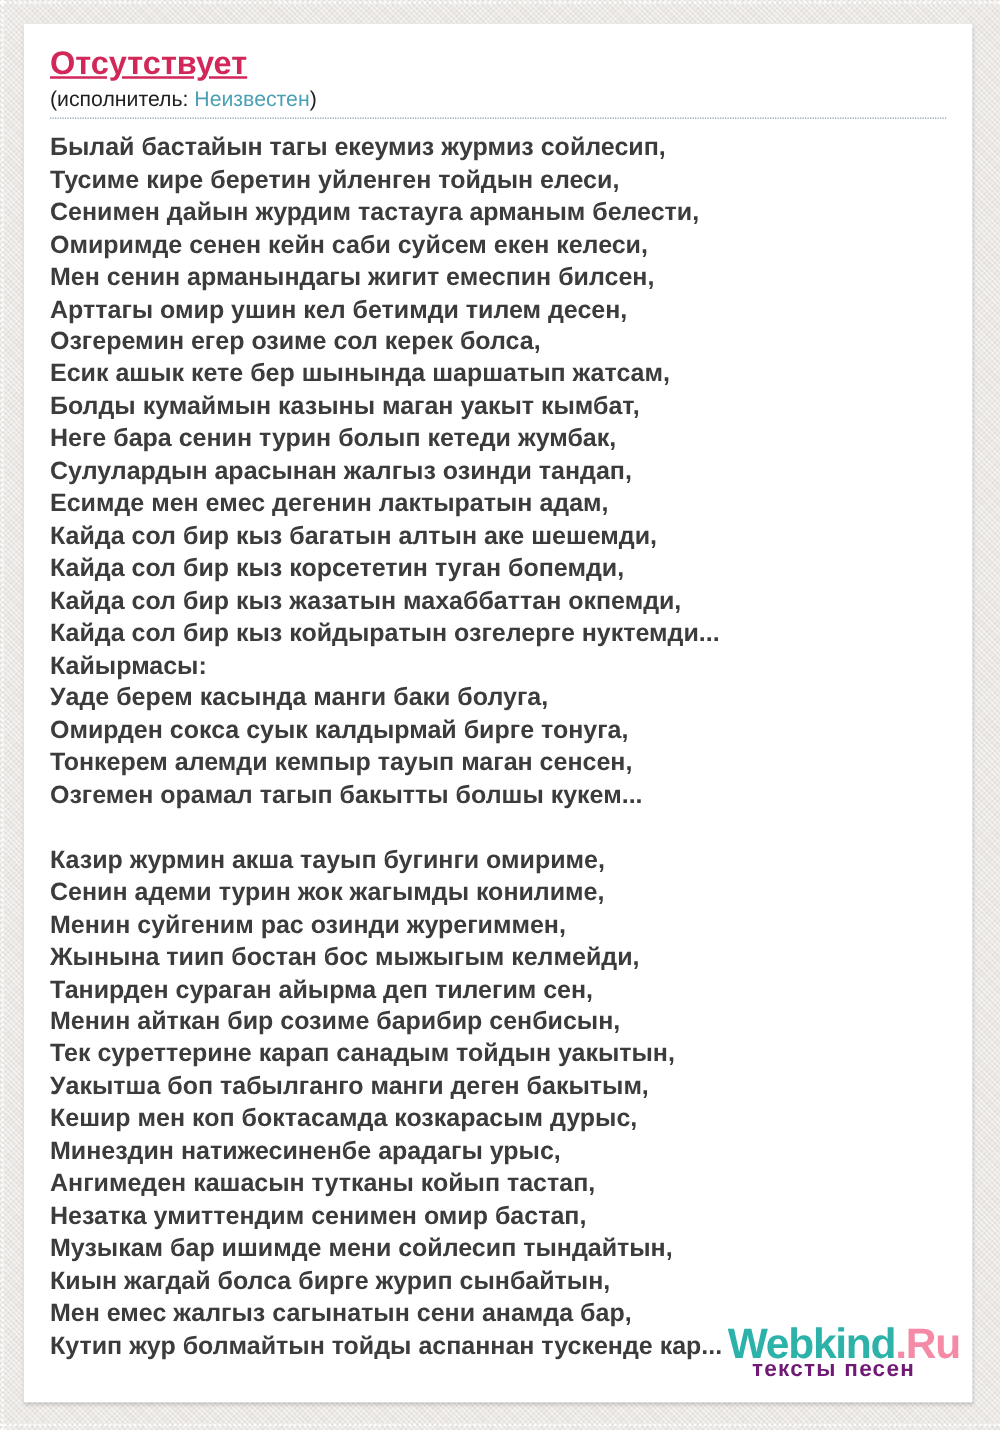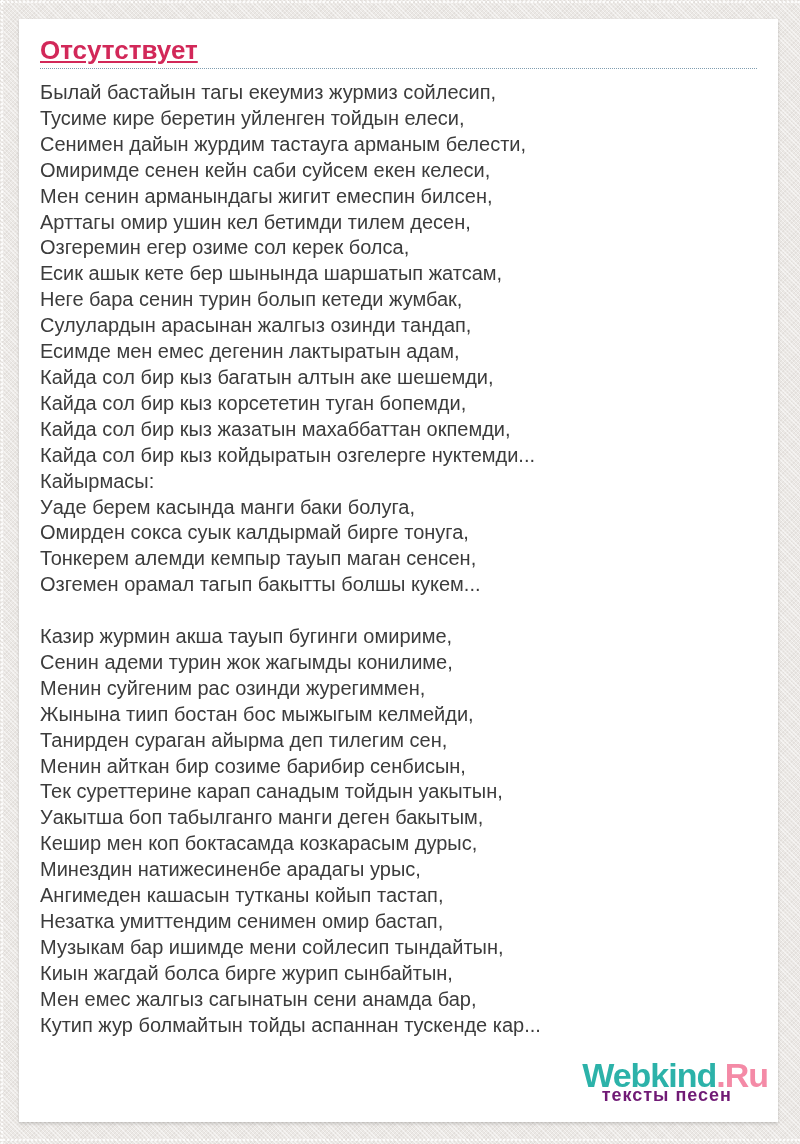--- a/index.html
+++ b/index.html
@@ -19,21 +19,21 @@
     background:#ffffff;padding:0 21px;box-sizing:content-box;
     box-shadow:0 2px 3px rgba(0,0,0,0.15), 0 0 1px rgba(0,0,0,0.10);
   }
   .song-title{
     margin:16px 0 0 0;font-size:26px;line-height:30px;font-weight:bold;
     color:#d22859;letter-spacing:0;text-decoration:underline;
   }
   .artist-line{margin-top:4px;font-size:17px;line-height:22px;color:#1f1f1f;}
   .artist-link{color:#4ba1b3;text-decoration:none;cursor:pointer;}
   .separator{margin-top:3px;height:0;border-bottom:1px dotted #7f9db0;}
-  .lyrics{margin-top:11px;font-size:20px;line-height:25.9px;color:#3c3c3c;}
+  .lyrics{margin-top:11px;font-size:20px;line-height:25.9px;color:#3c3c3c;font-weight:bold;}
   .lyric-line{white-space:nowrap;}
   .logo{
     position:absolute;right:10px;bottom:18px;text-align:right;line-height:1;
     cursor:pointer;text-decoration:none;
   }
   .logo-main{font-size:34px;font-weight:bold;letter-spacing:-1px;}
   .logo-webkind{color:#2cb2a9;}
   .logo-ru{color:#f48aa6;}
   .logo-tagline{
     margin-top:-6px;margin-right:36px;font-size:18px;font-weight:bold;
@@ -44,32 +44,34 @@
 <body>
 
 <div class="seam-top"></div>
 <div class="seam-left"></div>
 <div class="seam-bottom"></div>
 
 <div class="card">
 
   <h1 class="song-title">Отсутствует</h1>
 
+  <div class="artist-line"><span>(исполнитель: </span><a class="artist-link">Неизвестен</a><span>)</span></div>
 
   <div class="separator"></div>
 
   <div class="lyrics">
       <div class="lyric-line">Былай бастайын тагы екеумиз журмиз сойлесип,</div>
       <div class="lyric-line">Тусиме кире беретин уйленген тойдын елеси,</div>
       <div class="lyric-line">Сенимен дайын журдим тастауга арманым белести,</div>
       <div class="lyric-line">Омиримде сенен кейн саби суйсем екен келеси,</div>
       <div class="lyric-line">Мен сенин арманындагы жигит емеспин билсен,</div>
       <div class="lyric-line">Арттагы омир ушин кел бетимди тилем десен,</div>
       <div class="lyric-line">Озгеремин егер озиме сол керек болса,</div>
       <div class="lyric-line">Есик ашык кете бер шынында шаршатып жатсам,</div>
+      <div class="lyric-line">Болды кумаймын казыны маган уакыт кымбат,</div>
       <div class="lyric-line">Неге бара сенин турин болып кетеди жумбак,</div>
       <div class="lyric-line">Сулулардын арасынан жалгыз озинди тандап,</div>
       <div class="lyric-line">Есимде мен емес дегенин лактыратын адам,</div>
       <div class="lyric-line">Кайда сол бир кыз багатын алтын аке шешемди,</div>
       <div class="lyric-line">Кайда сол бир кыз корсететин туган бопемди,</div>
       <div class="lyric-line">Кайда сол бир кыз жазатын махаббаттан окпемди,</div>
       <div class="lyric-line">Кайда сол бир кыз койдыратын озгелерге нуктемди...</div>
       <div class="lyric-line">Кайырмасы:</div>
       <div class="lyric-line">Уаде берем касында манги баки болуга,</div>
       <div class="lyric-line">Омирден сокса суык калдырмай бирге тонуга,</div>

